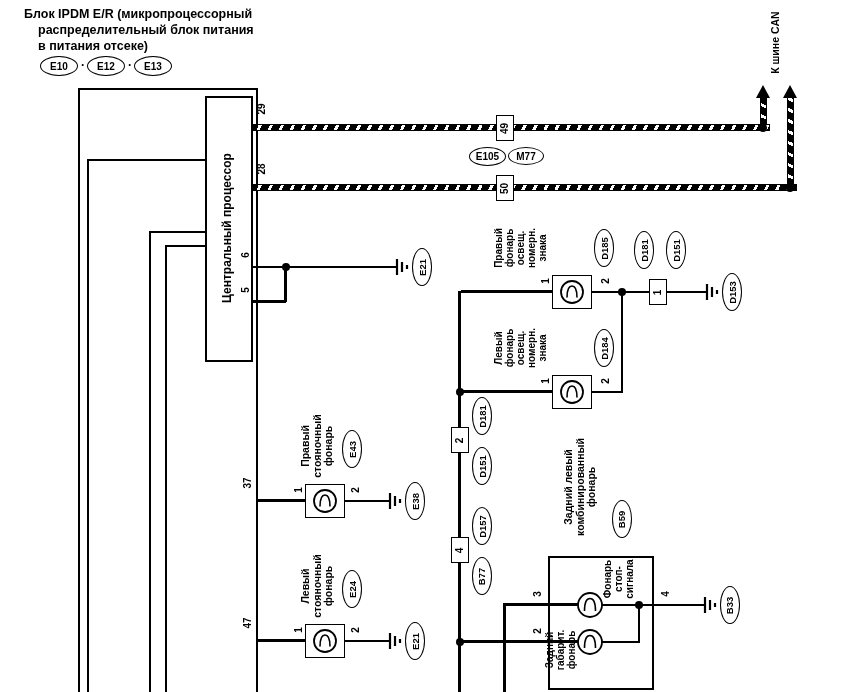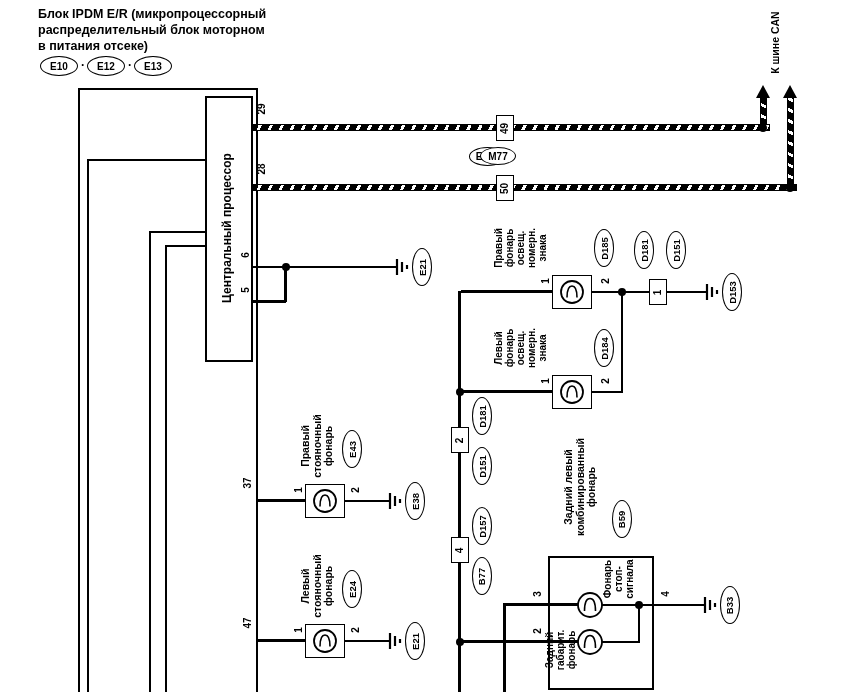--- a/index.html
+++ b/index.html
@@ -29,22 +29,22 @@
   .dot{width:8px;height:8px;background:#000;border-radius:50%;}
   .arrow-up{width:0;height:0;border-left:7px solid transparent;border-right:7px solid transparent;
             border-bottom:13px solid #000;}
   .lampbox{border:1.8px solid #000;background:#fff;display:flex;align-items:center;justify-content:center;box-sizing:border-box;}
 </style>
 </head>
 <body>
 
 <div id="canvas">
 
-  <div class="abs title-line" style="left:38px;top:6px;">Блок IPDM E/R (микропроцессорный</div>
-  <div class="abs title-line" style="left:38px;top:22px;">распределительный блок моторном</div>
+  <div class="abs title-line" style="left:24px;top:6px;">Блок IPDM E/R (микропроцессорный</div>
+  <div class="abs title-line" style="left:38px;top:22px;">распределительный блок питания</div>
   <div class="abs title-line" style="left:38px;top:38px;">в питания отсеке)</div>
 
   <div class="abs conn-h" style="left:40px;top:56px;text-align:center;">E10</div>
   <div class="abs" style="left:81px;top:58px;font-size:12px;font-weight:bold;">·</div>
   <div class="abs conn-h" style="left:87px;top:56px;">E12</div>
   <div class="abs" style="left:128px;top:58px;font-size:12px;font-weight:bold;">·</div>
   <div class="abs conn-h" style="left:134px;top:56px;">E13</div>
 
   <div class="abs box" style="left:78px;top:88px;width:180px;height:604px;border-bottom:none;box-sizing:border-box;"></div>
 
@@ -65,21 +65,21 @@
   <div class="abs vlbl" style="left:252px;top:163px;">28</div>
 
   <div class="abs pinbox" style="left:496px;top:115px;">
       <span>49</span>
     </div>
   <div class="abs pinbox" style="left:496px;top:175px;">
       <span>50</span>
     </div>
 
   <div class="abs conn-h" style="left:469px;top:147px;width:37px;height:19px;">E105</div>
-  <div class="abs conn-h" style="left:480px;top:147px;width:36px;height:18px;">M77</div>
+  <div class="abs conn-h" style="left:508px;top:147px;width:36px;height:18px;">M77</div>
 
   <div class="abs vdash" style="left:760px;top:98px;height:27px;"></div>
   <div class="abs vdash" style="left:787px;top:98px;height:87px;"></div>
   <div class="abs arrow-up" style="left:756px;top:85px;"></div>
   <div class="abs arrow-up" style="left:783px;top:85px;"></div>
   <div class="abs dot" style="left:759px;top:124px;"></div>
   <div class="abs dot" style="left:786px;top:184px;"></div>
   <div class="abs vtext" style="left:737px;top:36px;width:78px;height:13px;font-size:10.5px;">К шине CAN</div>
 
   <div class="abs vlbl" style="left:236px;top:249px;">6</div>

